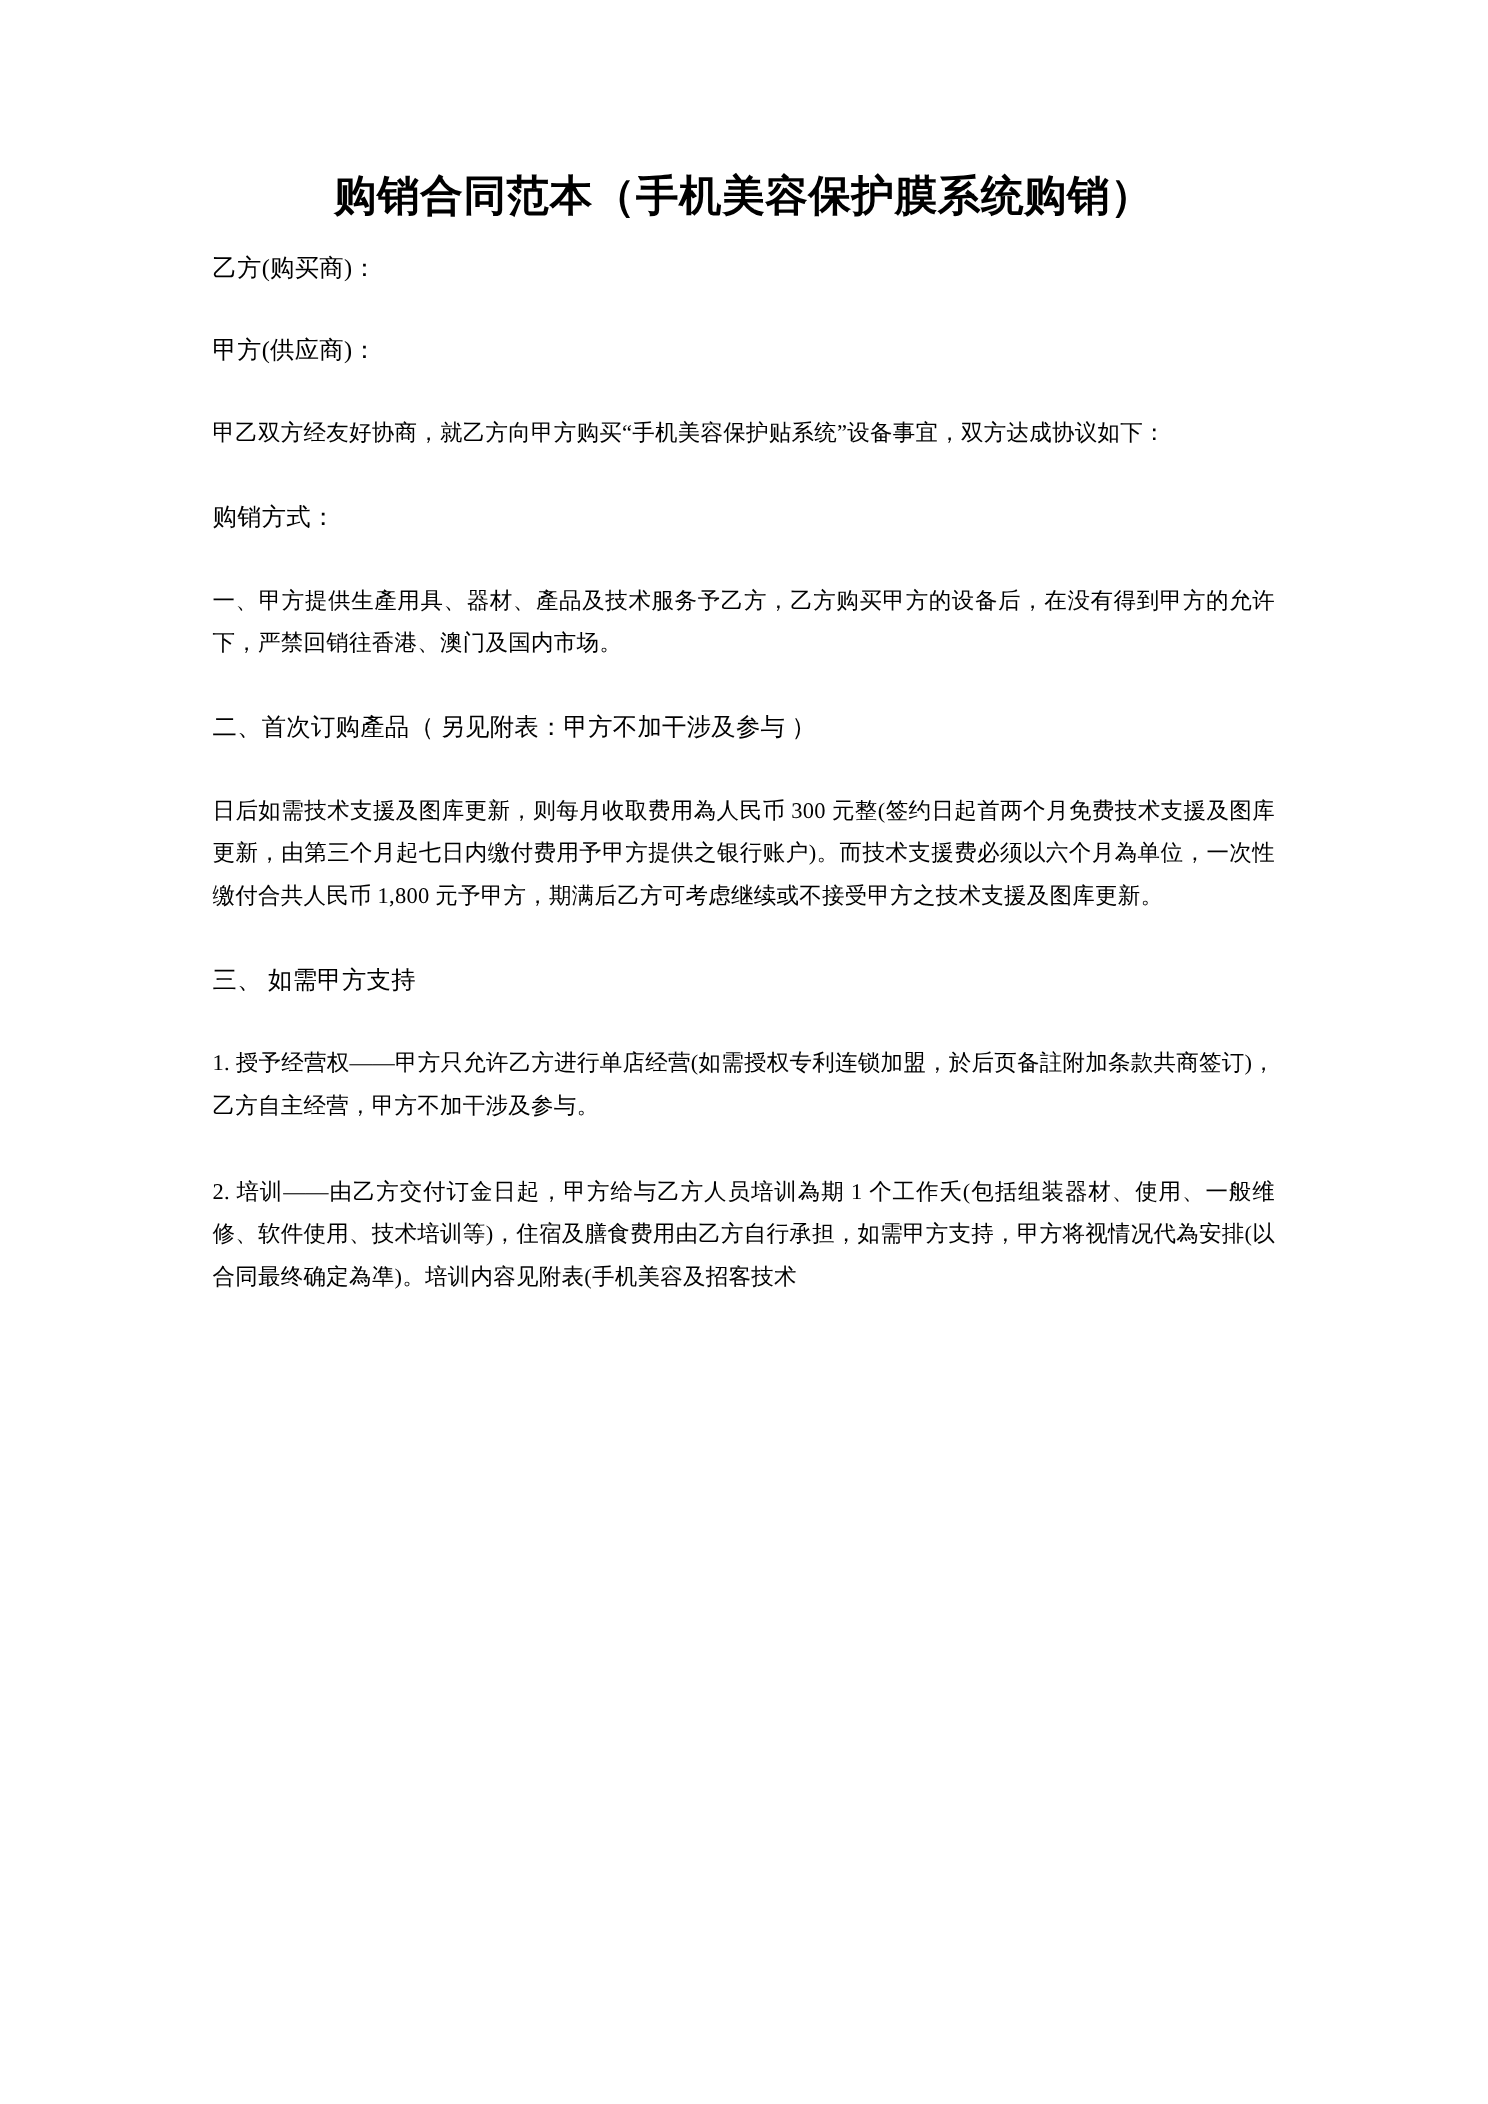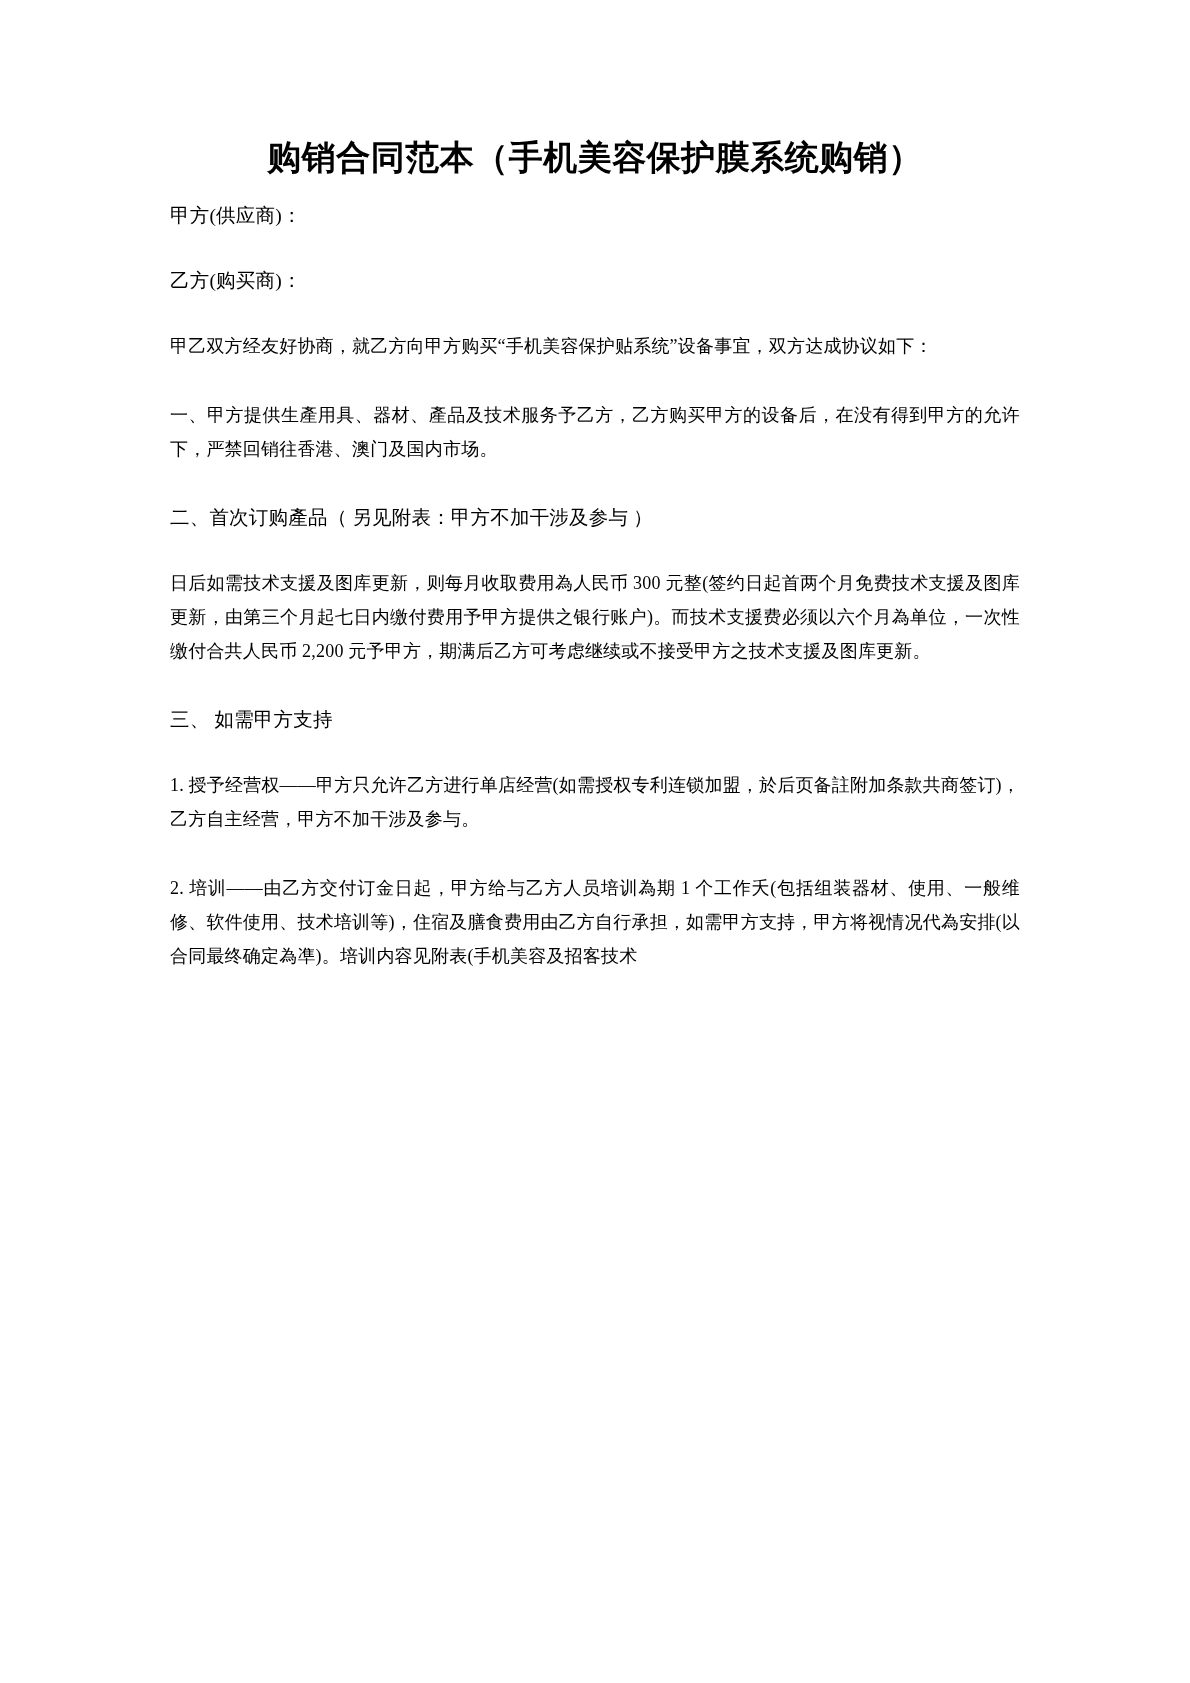--- a/index.html
+++ b/index.html
@@ -45,33 +45,34 @@
     letter-spacing: 0.2px;
   }
 </style>
 </head>
 <body>
 
 <div class="page">
 
   <h1 class="doc-title">购销合同范本（手机美容保护膜系统购销）</h1>
 
+  <p class="para">乙方(购买商)：</p>
+
   <p class="para">甲方(供应商)：</p>
-
-  <p class="para">乙方(购买商)：</p>
 
   <p class="para-block">甲乙双方经友好协商，就乙方向甲方购买“手机美容保护贴系统”设备事宜，双方达成协议如下：</p>
 
+  <p class="para">购销方式：</p>
 
   <p class="para-block">一、甲方提供生產用具、器材、產品及技术服务予乙方，乙方购买甲方的设备后，在没有得到甲方的允许下，严禁回销往香港、澳门及国内市场。</p>
 
   <p class="para">二、首次订购產品（ 另见附表：甲方不加干涉及参与 ）</p>
 
 
-  <p class="para-block">日后如需技术支援及图库更新，则每月收取费用為人民币 300 元整(签约日起首两个月免费技术支援及图库更新，由第三个月起七日内缴付费用予甲方提供之银行账户)。而技术支援费必须以六个月為单位，一次性缴付合共人民币 2,200 元予甲方，期满后乙方可考虑继续或不接受甲方之技术支援及图库更新。</p>
+  <p class="para-block">日后如需技术支援及图库更新，则每月收取费用為人民币 300 元整(签约日起首两个月免费技术支援及图库更新，由第三个月起七日内缴付费用予甲方提供之银行账户)。而技术支援费必须以六个月為单位，一次性缴付合共人民币 1,800 元予甲方，期满后乙方可考虑继续或不接受甲方之技术支援及图库更新。</p>
 
   <p class="para">三、 如需甲方支持</p>
 
   <p class="para-block">1. 授予经营权——甲方只允许乙方进行单店经营(如需授权专利连锁加盟，於后页备註附加条款共商签订)，乙方自主经营，甲方不加干涉及参与。</p>
 
   <p class="para-block">2. 培训——由乙方交付订金日起，甲方给与乙方人员培训為期 1 个工作夭(包括组装器材、使用、一般维修、软件使用、技术培训等)，住宿及膳食费用由乙方自行承担，如需甲方支持，甲方将视情况代為安排(以合同最终确定為凖)。培训内容见附表(手机美容及招客技术</p>
 
 </div>
 
 </body></html>

